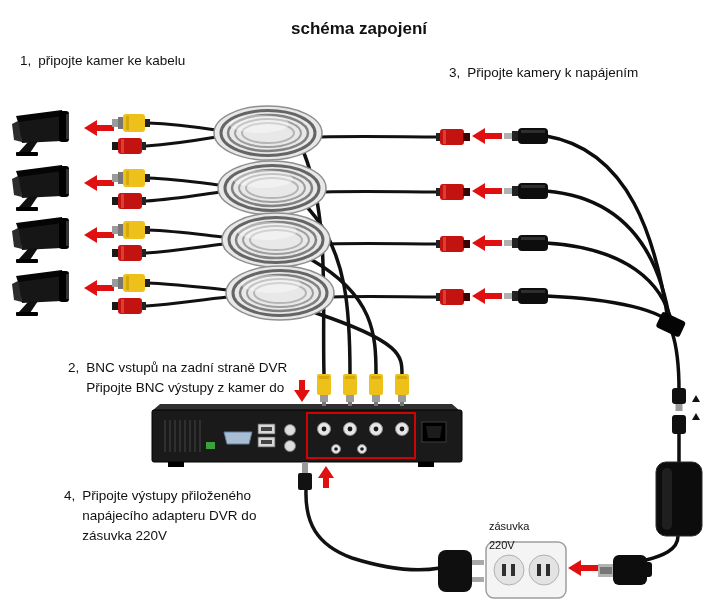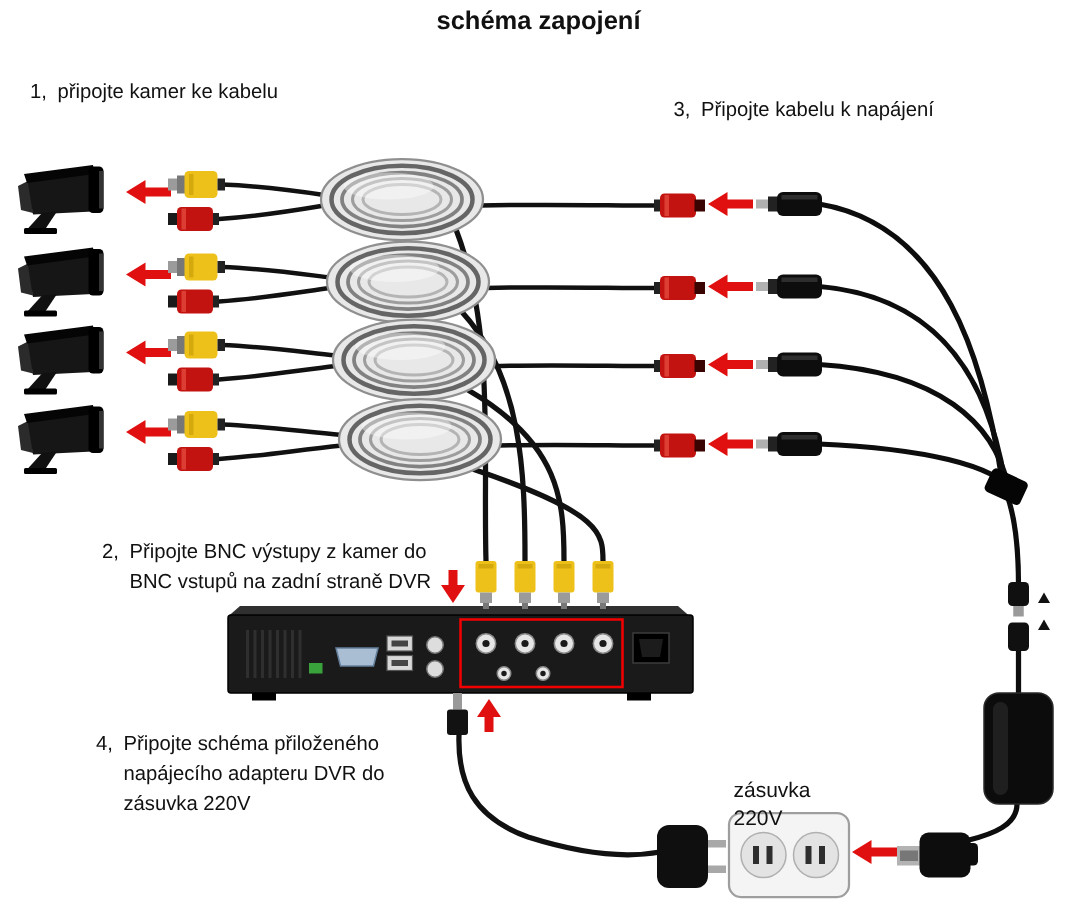--- a/index.html
+++ b/index.html
@@ -1,27 +1,27 @@
 <!DOCTYPE html>
 <html><head>
 <meta charset="utf-8">
 <style>
   html,body{margin:0;padding:0;background:#fff;}
   .stage{position:relative;width:718px;height:600px;background:#fff;overflow:hidden;
          font-family:"Liberation Sans",sans-serif;color:#111;}
   .stage svg{position:absolute;left:0;top:0;}
-  .title{position:absolute;top:4px;left:0;width:718px;text-align:center;
+  .title{position:absolute;top:19px;left:0;width:718px;text-align:center;
          font-size:17px;font-weight:700;}
   .step{position:absolute;display:flex;gap:7px;font-size:13.5px;line-height:20px;}
   .step .lines{display:flex;flex-direction:column;}
   .step1{left:20px;top:51px;}
   .step2{left:68px;top:358px;}
   .step3{left:449px;top:63px;}
   .step4{left:64px;top:486px;}
-  .socket-label{position:absolute;left:489px;top:517px;font-size:14px;line-height:19px;}
+  .socket-label{position:absolute;left:489px;top:517px;font-size:11px;line-height:19px;}
 </style>
 </head>
 <body>
 
 <div class="stage">
 
 <svg width="718" height="600" viewBox="0 0 718 600">
   <defs>
     <g id="cam">
       <path d="M6,16 L14,12 L16,34 L8,32 Z" fill="#2b2b2b"></path>
@@ -328,36 +328,36 @@
 <div class="step step1">
   <span class="num">1,</span>
   <span class="lines">
     <span>připojte kamer ke kabelu</span>
   </span>
 </div>
 
 <div class="step step2">
   <span class="num">2,</span>
   <span class="lines">
+    <span>BNC vstupů na zadní straně DVR</span>
     <span>Připojte BNC výstupy z kamer do</span>
-    <span>BNC vstupů na zadní straně DVR</span>
   </span>
 </div>
 
 <div class="step step3">
   <span class="num">3,</span>
   <span class="lines">
-    <span>Připojte kabelu k napájení</span>
+    <span>Připojte kamery k napájením</span>
   </span>
 </div>
 
 <div class="step step4">
   <span class="num">4,</span>
   <span class="lines">
-    <span>Připojte schéma přiloženého</span>
+    <span>Připojte výstupy přiloženého</span>
     <span>napájecího adapteru DVR do</span>
     <span>zásuvka 220V</span>
   </span>
 </div>
 
 <div class="socket-label">
   <div>zásuvka</div>
   <div>220V</div>
 </div>
 

